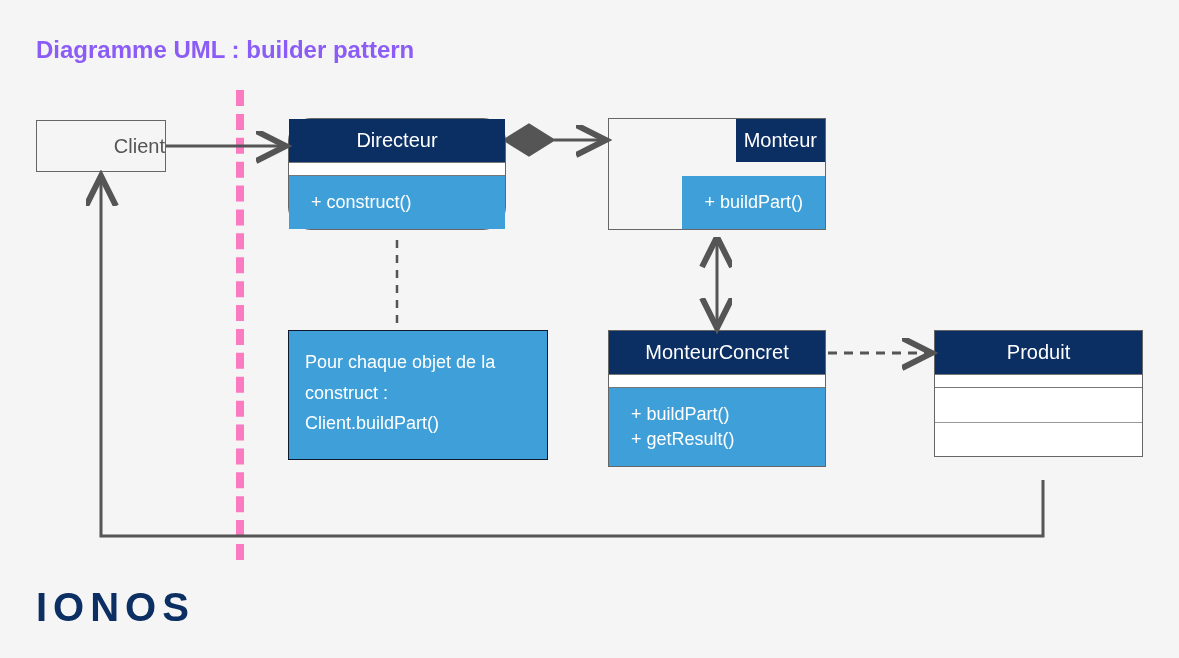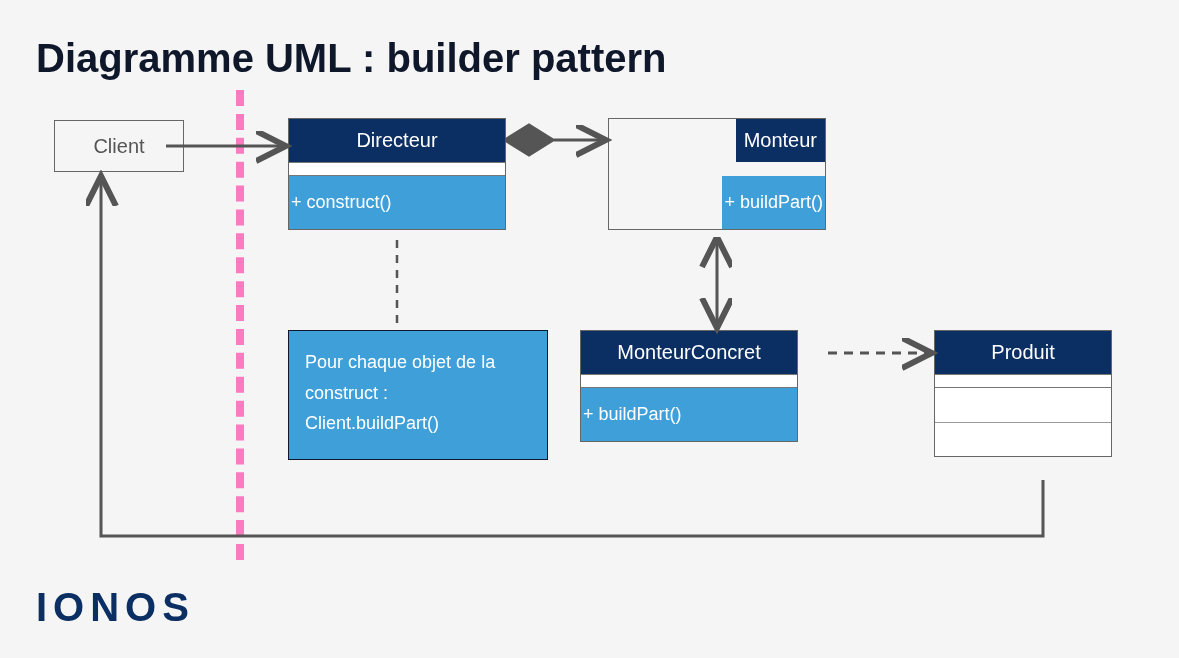--- a/index.html
+++ b/index.html
@@ -8,23 +8,23 @@
     height: 658px;
     background: #f5f5f5;
     font-family: "Segoe UI", Arial, sans-serif;
     position: relative;
     overflow: hidden;
   }
   .title {
     position: absolute;
     top: 36px;
     left: 36px;
-    font-size: 40px;
+    font-size: 24px;
     font-weight: 600;
-    color: #0f172a;
+    color: #8b5cf6;
   }
   .logo {
     position: absolute;
     left: 36px;
     bottom: 28px;
     font-size: 40px;
     font-weight: 700;
     color: #0b2e63;
     letter-spacing: 6px;
     font-family: Arial, sans-serif;
@@ -34,24 +34,23 @@
     border: 1px solid #666;
   }
   .client-box {
     left: 36px;
     top: 120px;
     width: 130px;
     height: 52px;
     background: #f5f5f5;
     display: flex;
     align-items: center;
-    justify-content: center;
+    justify-content: flex-end;
     color: #555;
     font-size: 20px;
-    margin-left: 18px;
   }
   .uml-box {
     display: flex;
     flex-direction: column;
   }
   .uml-header {
     background: #0b2e63;
     color: #fff;
     text-align: center;
     padding: 10px 8px;
@@ -59,28 +58,28 @@
   }
   .uml-gap {
     background: #fff;
     height: 14px;
     border-top: 1px solid #777;
     border-bottom: 1px solid #777;
   }
   .uml-body {
     background: #3f9fd9;
     color: #fff;
-    padding: 14px 2px;
+    padding: 14px 22px;
     font-size: 18px;
     line-height: 1.4;
   }
-  .directeur { left: 288px; top: 118px; width: 218px; }
+  .directeur { left: 288px; top: 118px; width: 218px; border-radius: 23px; }
   .monteur   { left: 608px; top: 118px; width: 218px; align-items: flex-end; }
-  .concret   { left: 580px; top: 330px; width: 218px; }
-  .produit   { left: 934px; top: 330px; width: 178px; }
+  .concret   { left: 608px; top: 330px; width: 218px; }
+  .produit   { left: 934px; top: 330px; width: 209px; }
   .produit .uml-body { background: #fff; height: 34px; padding:0; }
   .produit .uml-body + .uml-body { border-top: 1px solid #999; }
 
   .note-box {
     position: absolute;
     left: 288px;
     top: 330px;
     width: 260px;
     background: #3f9fd9;
     color: #fff;
@@ -127,20 +126,21 @@
   <div class="uml-header">Monteur</div>
   <div class="uml-gap"></div>
   <div class="uml-body">+ buildPart()</div>
 </div>
 
 <div class="box uml-box concret">
   <div class="uml-header">MonteurConcret</div>
   <div class="uml-gap"></div>
   <div class="uml-body">
     <div>+ buildPart()</div>
+    <div>+ getResult()</div>
   </div>
 </div>
 
 <div class="box uml-box produit">
   <div class="uml-header">Produit</div>
   <div class="uml-gap"></div>
   <div class="uml-body"></div>
   <div class="uml-body"></div>
 </div>
 

